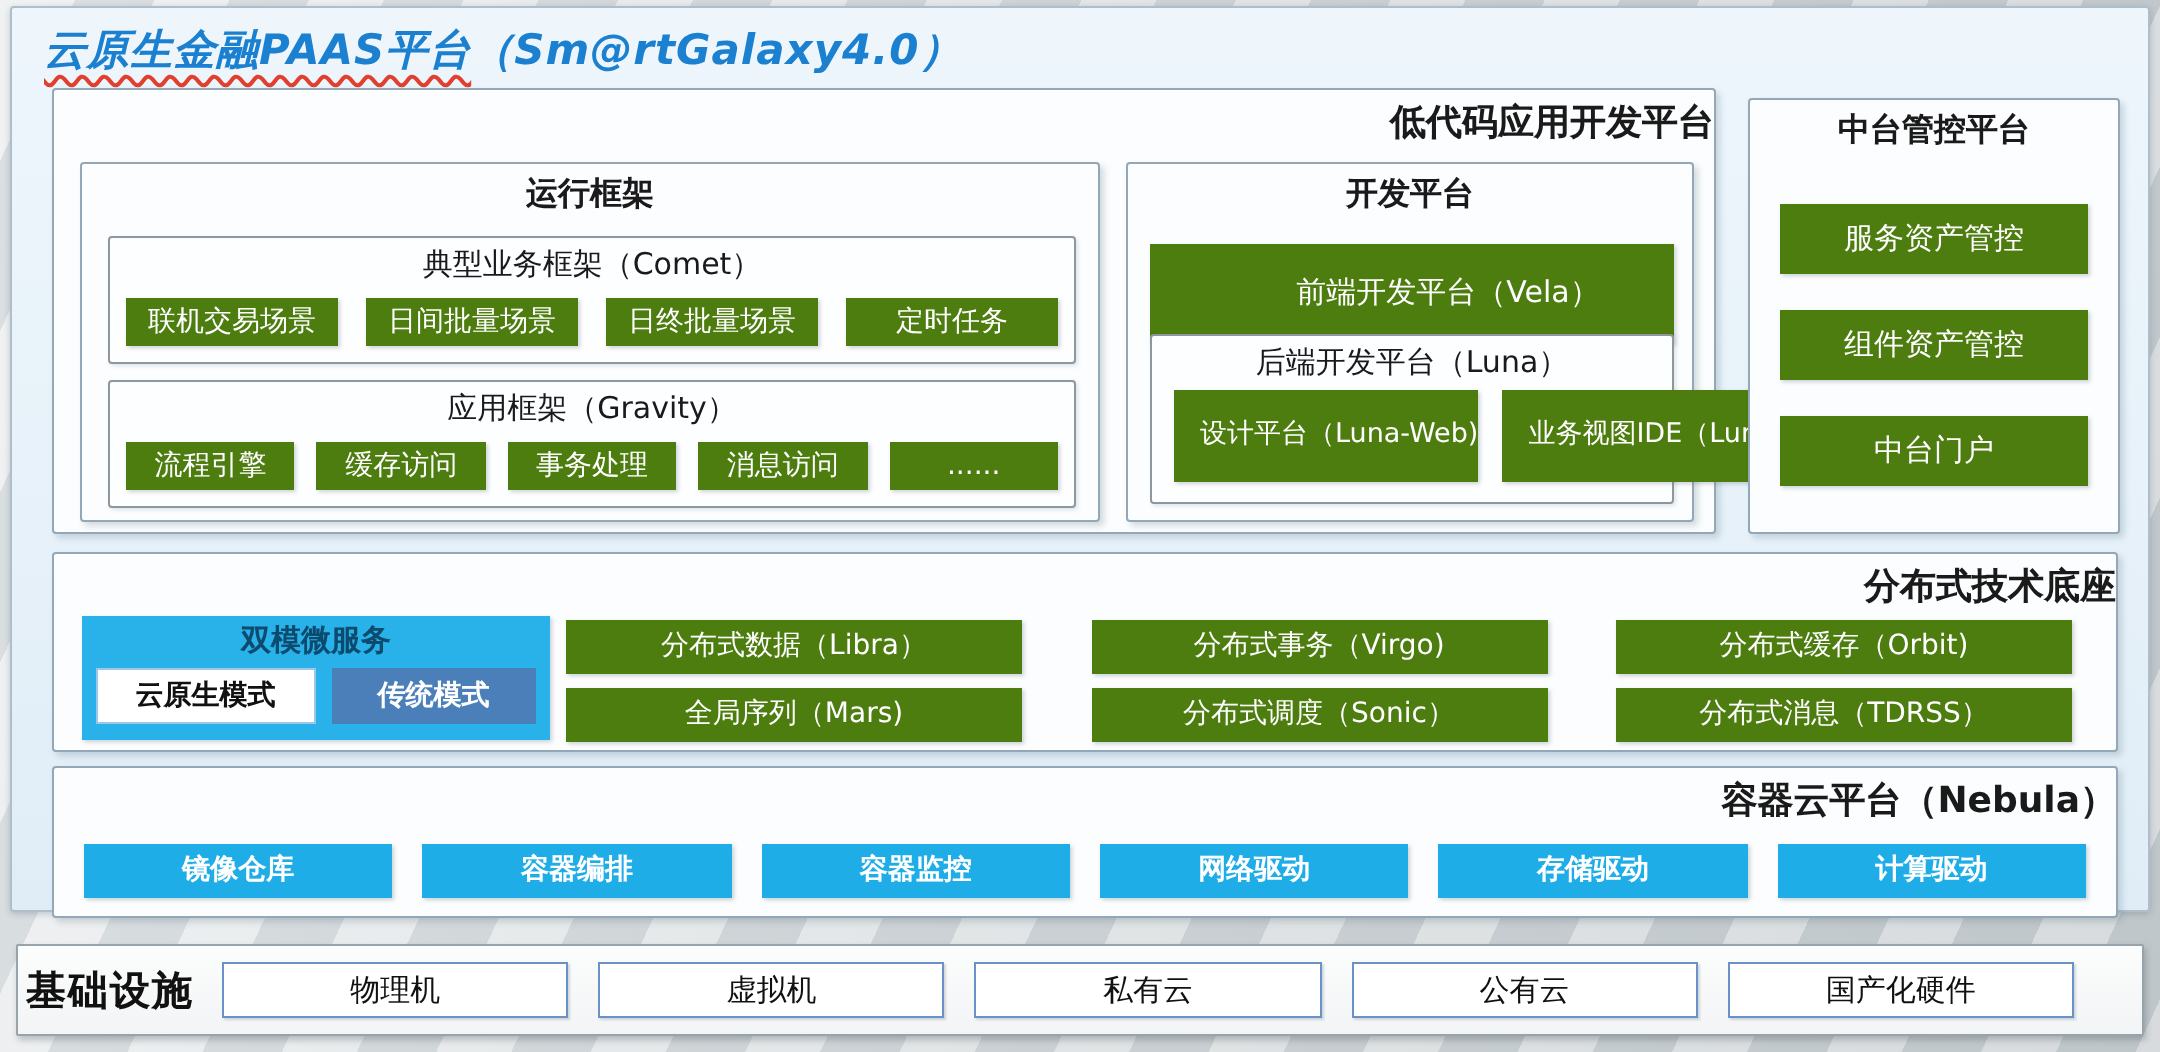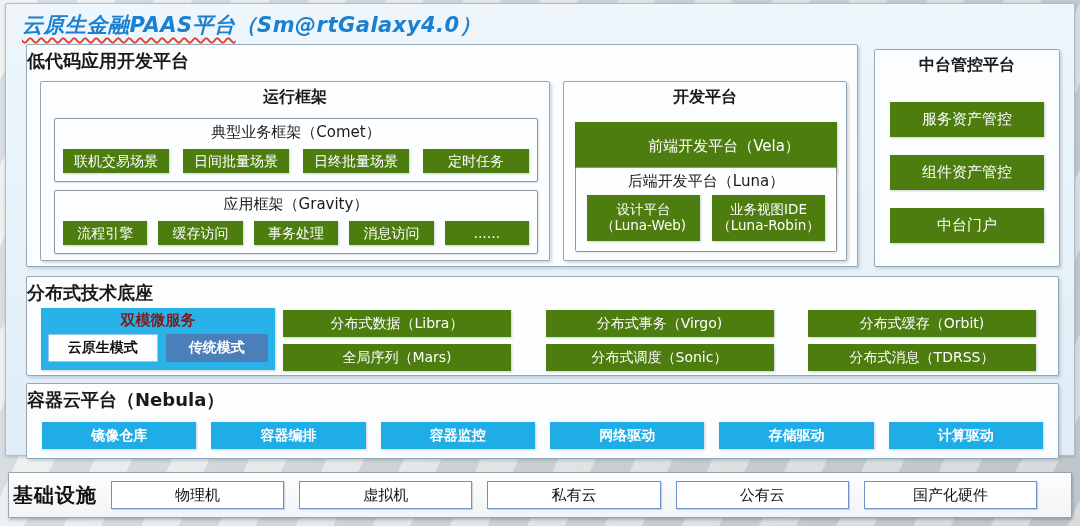--- a/index.html
+++ b/index.html
@@ -31,21 +31,21 @@
     text-decoration-color:#e2402f; text-decoration-thickness:2px;
     text-underline-offset:5px;
   }
   
   .box {
     position:absolute; background:#fbfdfe;
     border:1px solid #93a7b6; border-radius:2px;
     box-shadow:2px 2px 3px rgba(105,128,143,.28);
   }
   .box.inner { border:1px solid #8e979e; box-shadow:1px 1px 2px rgba(120,130,140,.2); background:#fdfeff; }
-  .h-lg { text-align:left; font-size:18px; font-weight:700; padding-top:4px; }
+  .h-lg { text-align:right; font-size:18px; font-weight:700; padding-top:4px; }
   .h-md { text-align:center; font-size:16px; font-weight:700; padding-top:5px; }
   .h-sm { text-align:center; font-size:15px; font-weight:400; padding-top:4px; }
   
   .btn {
     display:flex; align-items:center; justify-content:center;
     color:#fff; font-size:14px; font-weight:500; text-align:center;
     line-height:1.15; white-space:nowrap;
     box-shadow:1px 1px 2px rgba(90,110,130,.30);
   }
   .steel { background:#4d7c0f; }
@@ -57,32 +57,32 @@
   .comet    { left:13px; top:36px;  width:484px; height:64px; }
   .gravity  { left:13px; top:108px; width:484px; height:64px; }
   .comet .btn-row, .gravity .btn-row { top:30px; }
   .comet .btn, .gravity .btn { flex:1; height:24px; }
   .gravity .btn-row { gap:11px; }
   
   .dev { left:536px; top:36px; width:284px; height:180px; }
   .vela { position:absolute; left:11px; top:40px; width:262px; height:50px; font-size:15px;padding-left:36px; }
   .luna { left:11px; top:85px; width:262px; height:85px; }
   .luna-row { display:flex; gap:12px; padding:0 11px; position:absolute; left:0; right:0; top:27px; }
-  .luna-row .btn { flex:1; height:46px; flex-direction:column; font-size:13.5px; }
+  .luna-row .btn { flex:1; height:46px; flex-direction:row; font-size:13.5px;padding-left:13px; }
   
   .mid { left:868px; top:45px; width:186px; height:218px; }
   .mid-col { margin-top:26px; display:flex; flex-direction:column; gap:18px; padding:0 15px; }
   .mid-col .btn { height:35px; font-size:15px; }
   
   .distributed { left:20px; top:272px; width:1033px; height:100px; }
   .dual-mode {
     position:absolute; left:14px; top:31px; width:234px; height:62px;
     background:#29b2ea; box-shadow:1px 1px 2px rgba(90,110,130,.3);
   }
-  .dual-title { text-align:center; color:#7f1d1d; font-size:15px; font-weight:600; padding-top:3px; }
+  .dual-title { text-align:center; color:#0c4a6e; font-size:15px; font-weight:600; padding-top:3px; }
   .dual-row { display:flex; gap:8px; padding:0 7px; margin-top:4px; }
   .mode-white {
     flex:1.05; height:28px; display:flex; align-items:center; justify-content:center;
     background:#fff; border:1px solid #9dc6e8; color:#111;
     font-size:14px; font-weight:600;
   }
   .mode-steel {
     flex:1; height:28px; display:flex; align-items:center; justify-content:center;
     background:#4a7fba; color:#fff; font-size:14px; font-weight:600;
   }

